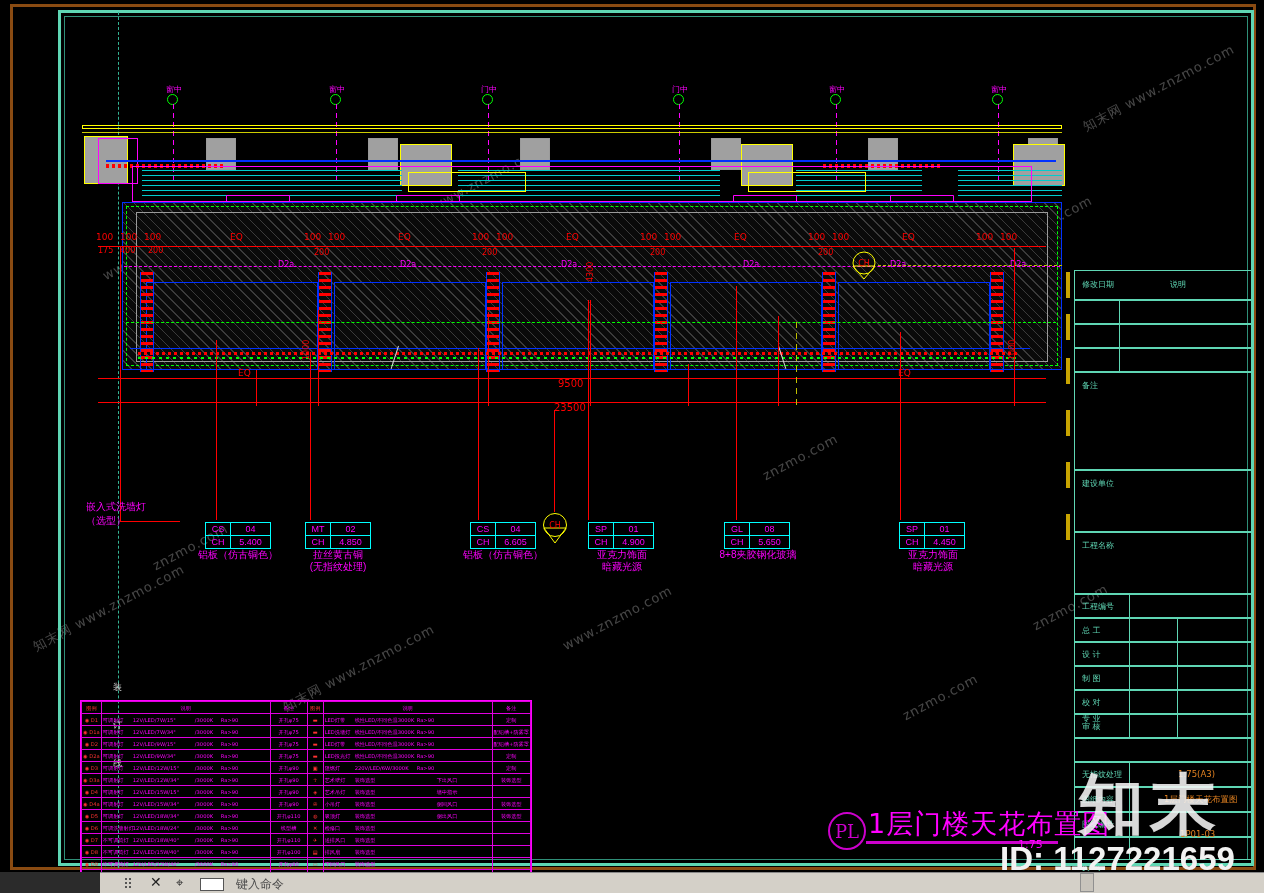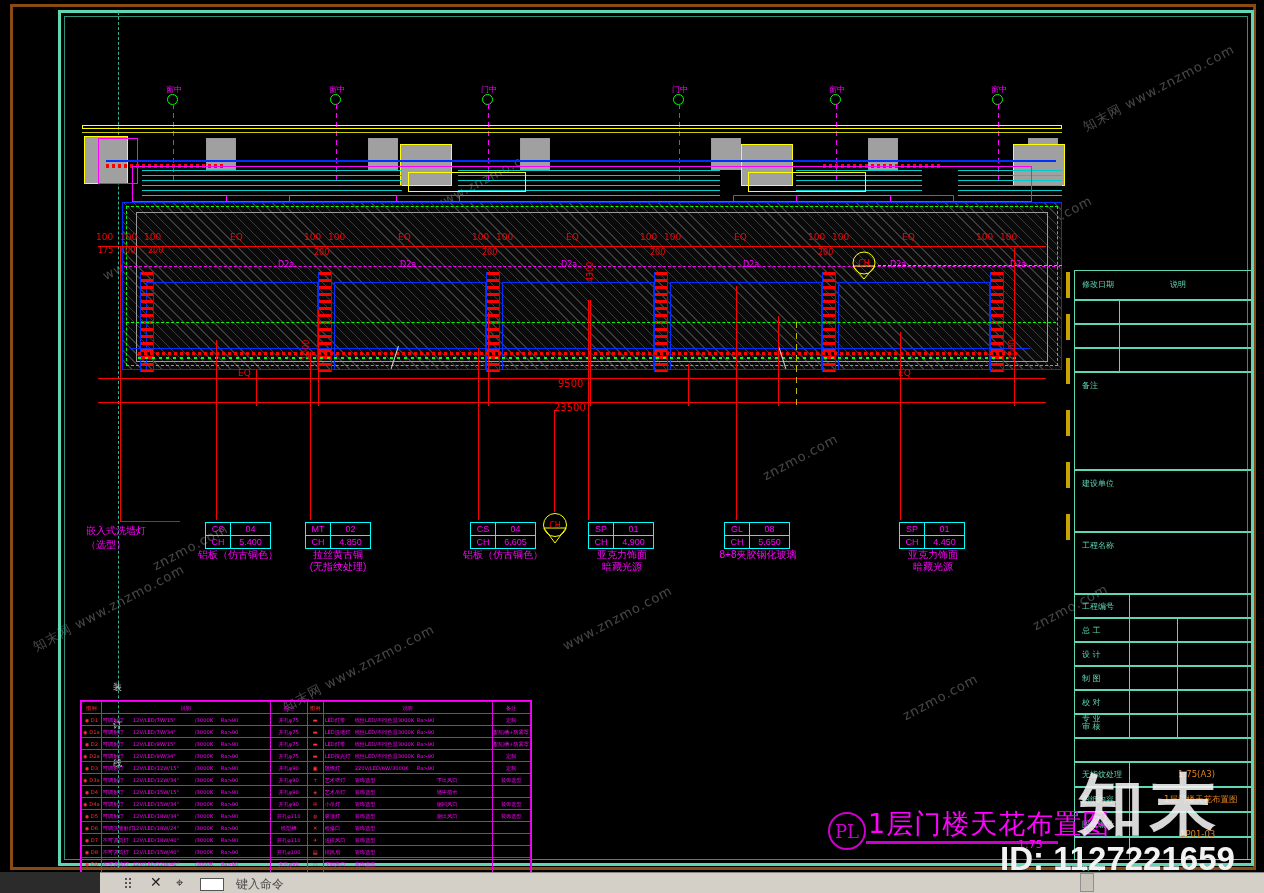--- a/index.html
+++ b/index.html
@@ -290,21 +290,21 @@
 
     <div class="abs ln-red" style="left:216px;top:340px;width:1px;height:180px;"></div>
     <div class="abs ln-red" style="left:310px;top:352px;width:1px;height:168px;"></div>
     <div class="abs ln-red" style="left:478px;top:348px;width:1px;height:172px;"></div>
     <div class="abs ln-red" style="left:588px;top:300px;width:1px;height:220px;"></div>
     <div class="abs ln-red" style="left:736px;top:286px;width:1px;height:234px;"></div>
     <div class="abs ln-red" style="left:900px;top:332px;width:1px;height:188px;"></div>
     <div class="abs ln-red" style="left:120px;top:350px;width:1px;height:172px;"></div>
     <div class="abs ln-red" style="left:120px;top:521px;width:60px;height:1px;"></div>
 
-    <div class="t magenta" style="left:86px;top:524px;font-size:10px;">
+    <div class="t magenta" style="left:86px;top:500px;font-size:10px;">
       <span><span style="display:block">嵌入式洗墙灯</span><span style="display:block">（选型）</span></span>
     </div>
 
     <div class="tag" style="left:205px;top:522px;">
       <div class="row">
           <span class="k">CS</span>
           <span class="v">04</span>
         </div>
       <div class="row">
           <span class="k">CH</span>

